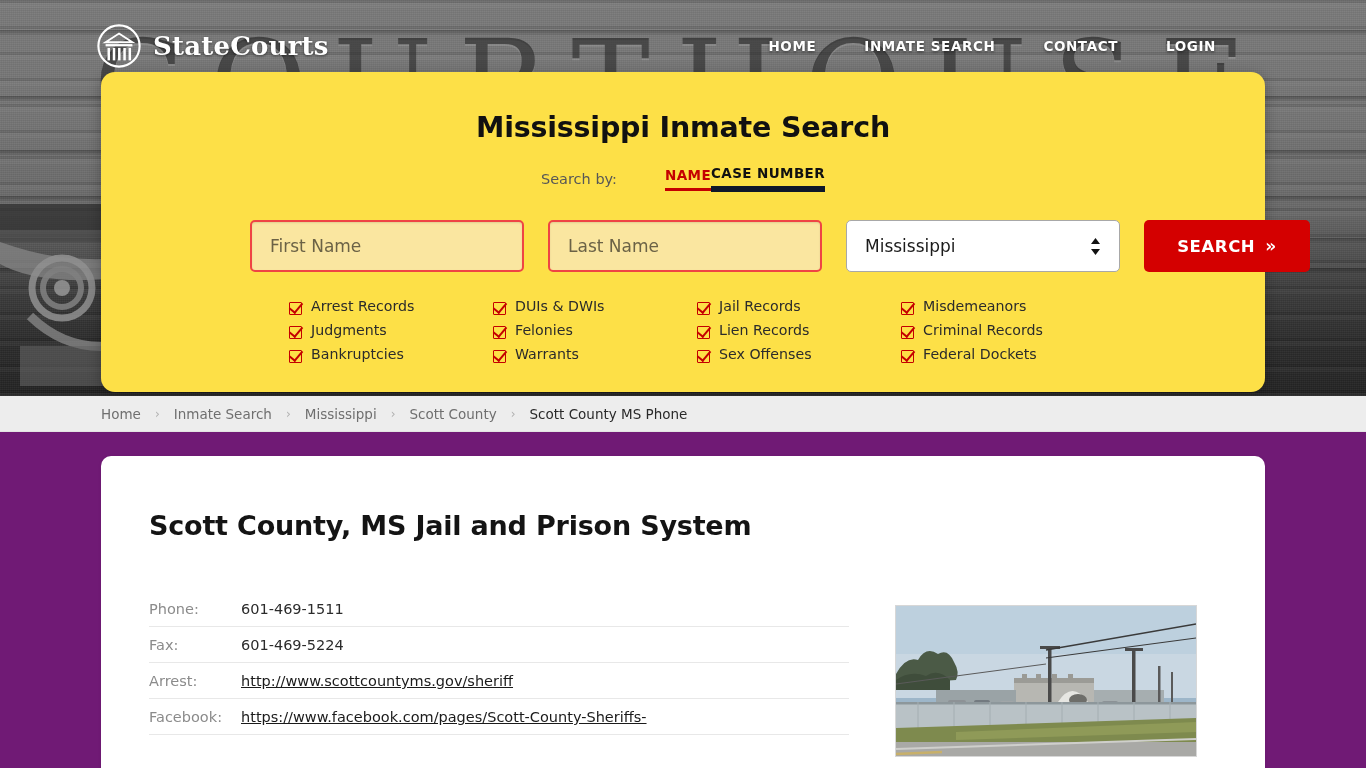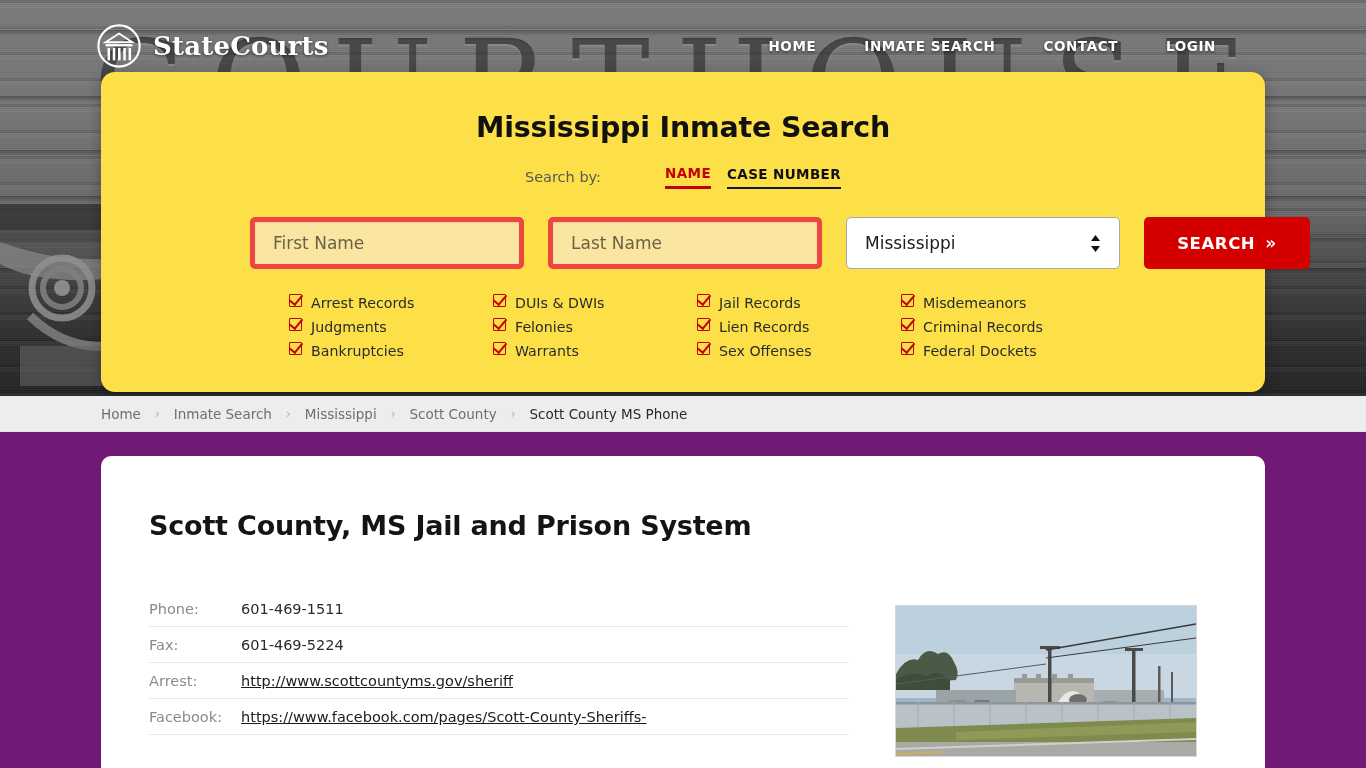--- a/index.html
+++ b/index.html
@@ -132,59 +132,59 @@
     font-size: 28.5px;
     font-weight: 700;
     color: #111;
     letter-spacing: -.2px;
     margin-top: 15px;
   }
   .searchby-row {
     display:flex;
     justify-content:center;
     align-items:center;
-    gap: 16px;
+    gap: 0;
     margin-top: 21px;
   }
   .searchby-label {
     font-size: 14.5px;
     color: #575757;
     margin-right: 48px;
   }
   .tab {
     font-size: 13.5px;
     font-weight: 700;
     letter-spacing: .4px;
     padding-bottom: 5px;
     cursor: pointer;
     text-decoration:none;
   }
   .tab.active { color:#c40000; border-bottom: 3px solid #c40000; }
-  .tab.plain  { color:#111; border-bottom: 2px solid #0f172a; }
+  .tab.plain  { color:#111; border-bottom: 6px solid #0f172a; }
 
   .form-row {
     display:flex;
     align-items:center;
     gap: 24px;
     padding: 0 149px;
     margin-top: 28px;
   }
   .fld {
     height: 52px;
     border-radius: 5px;
     font-size: 17px;
     font-family: "DejaVu Sans", "Liberation Sans", sans-serif;
     padding: 0 18px;
     outline: none;
   }
   .fld.name {
     flex: 0 0 274px;
     width: 274px;
     background: #fae6a0;
-    border: 5px solid #ef4444;
+    border: 2px solid #ef4444;
     color: #6b5d22;
     box-shadow: inset 0 1px 2px rgba(0,0,0,.10);
   }
   .fld.name::placeholder { color:#6b6246; opacity:1; }
   .fld.state {
     flex: 0 0 274px;
     width: 274px;
     background: #fff;
     border: 1px solid #a8a8a8;
     color: #1b1b1b;
@@ -218,21 +218,21 @@
     margin-top: 25px;
     display: grid;
     grid-template-columns: repeat(4, 200px);
     justify-content: center;
     row-gap: 6px;
     column-gap: 4px;
     padding-left: 24px;
   }
   .chk {
     display:flex;
-    align-items:flex-start;
+    align-items:flex-end;
     gap: 9px;
     font-size: 14.2px;
     color: #2b2b2b;
     line-height: 18px;
   }
   .chk .box {
     width: 13px; height: 13px;
     flex: 0 0 13px;
     position: relative;
     border: 1.5px solid #c40000;

